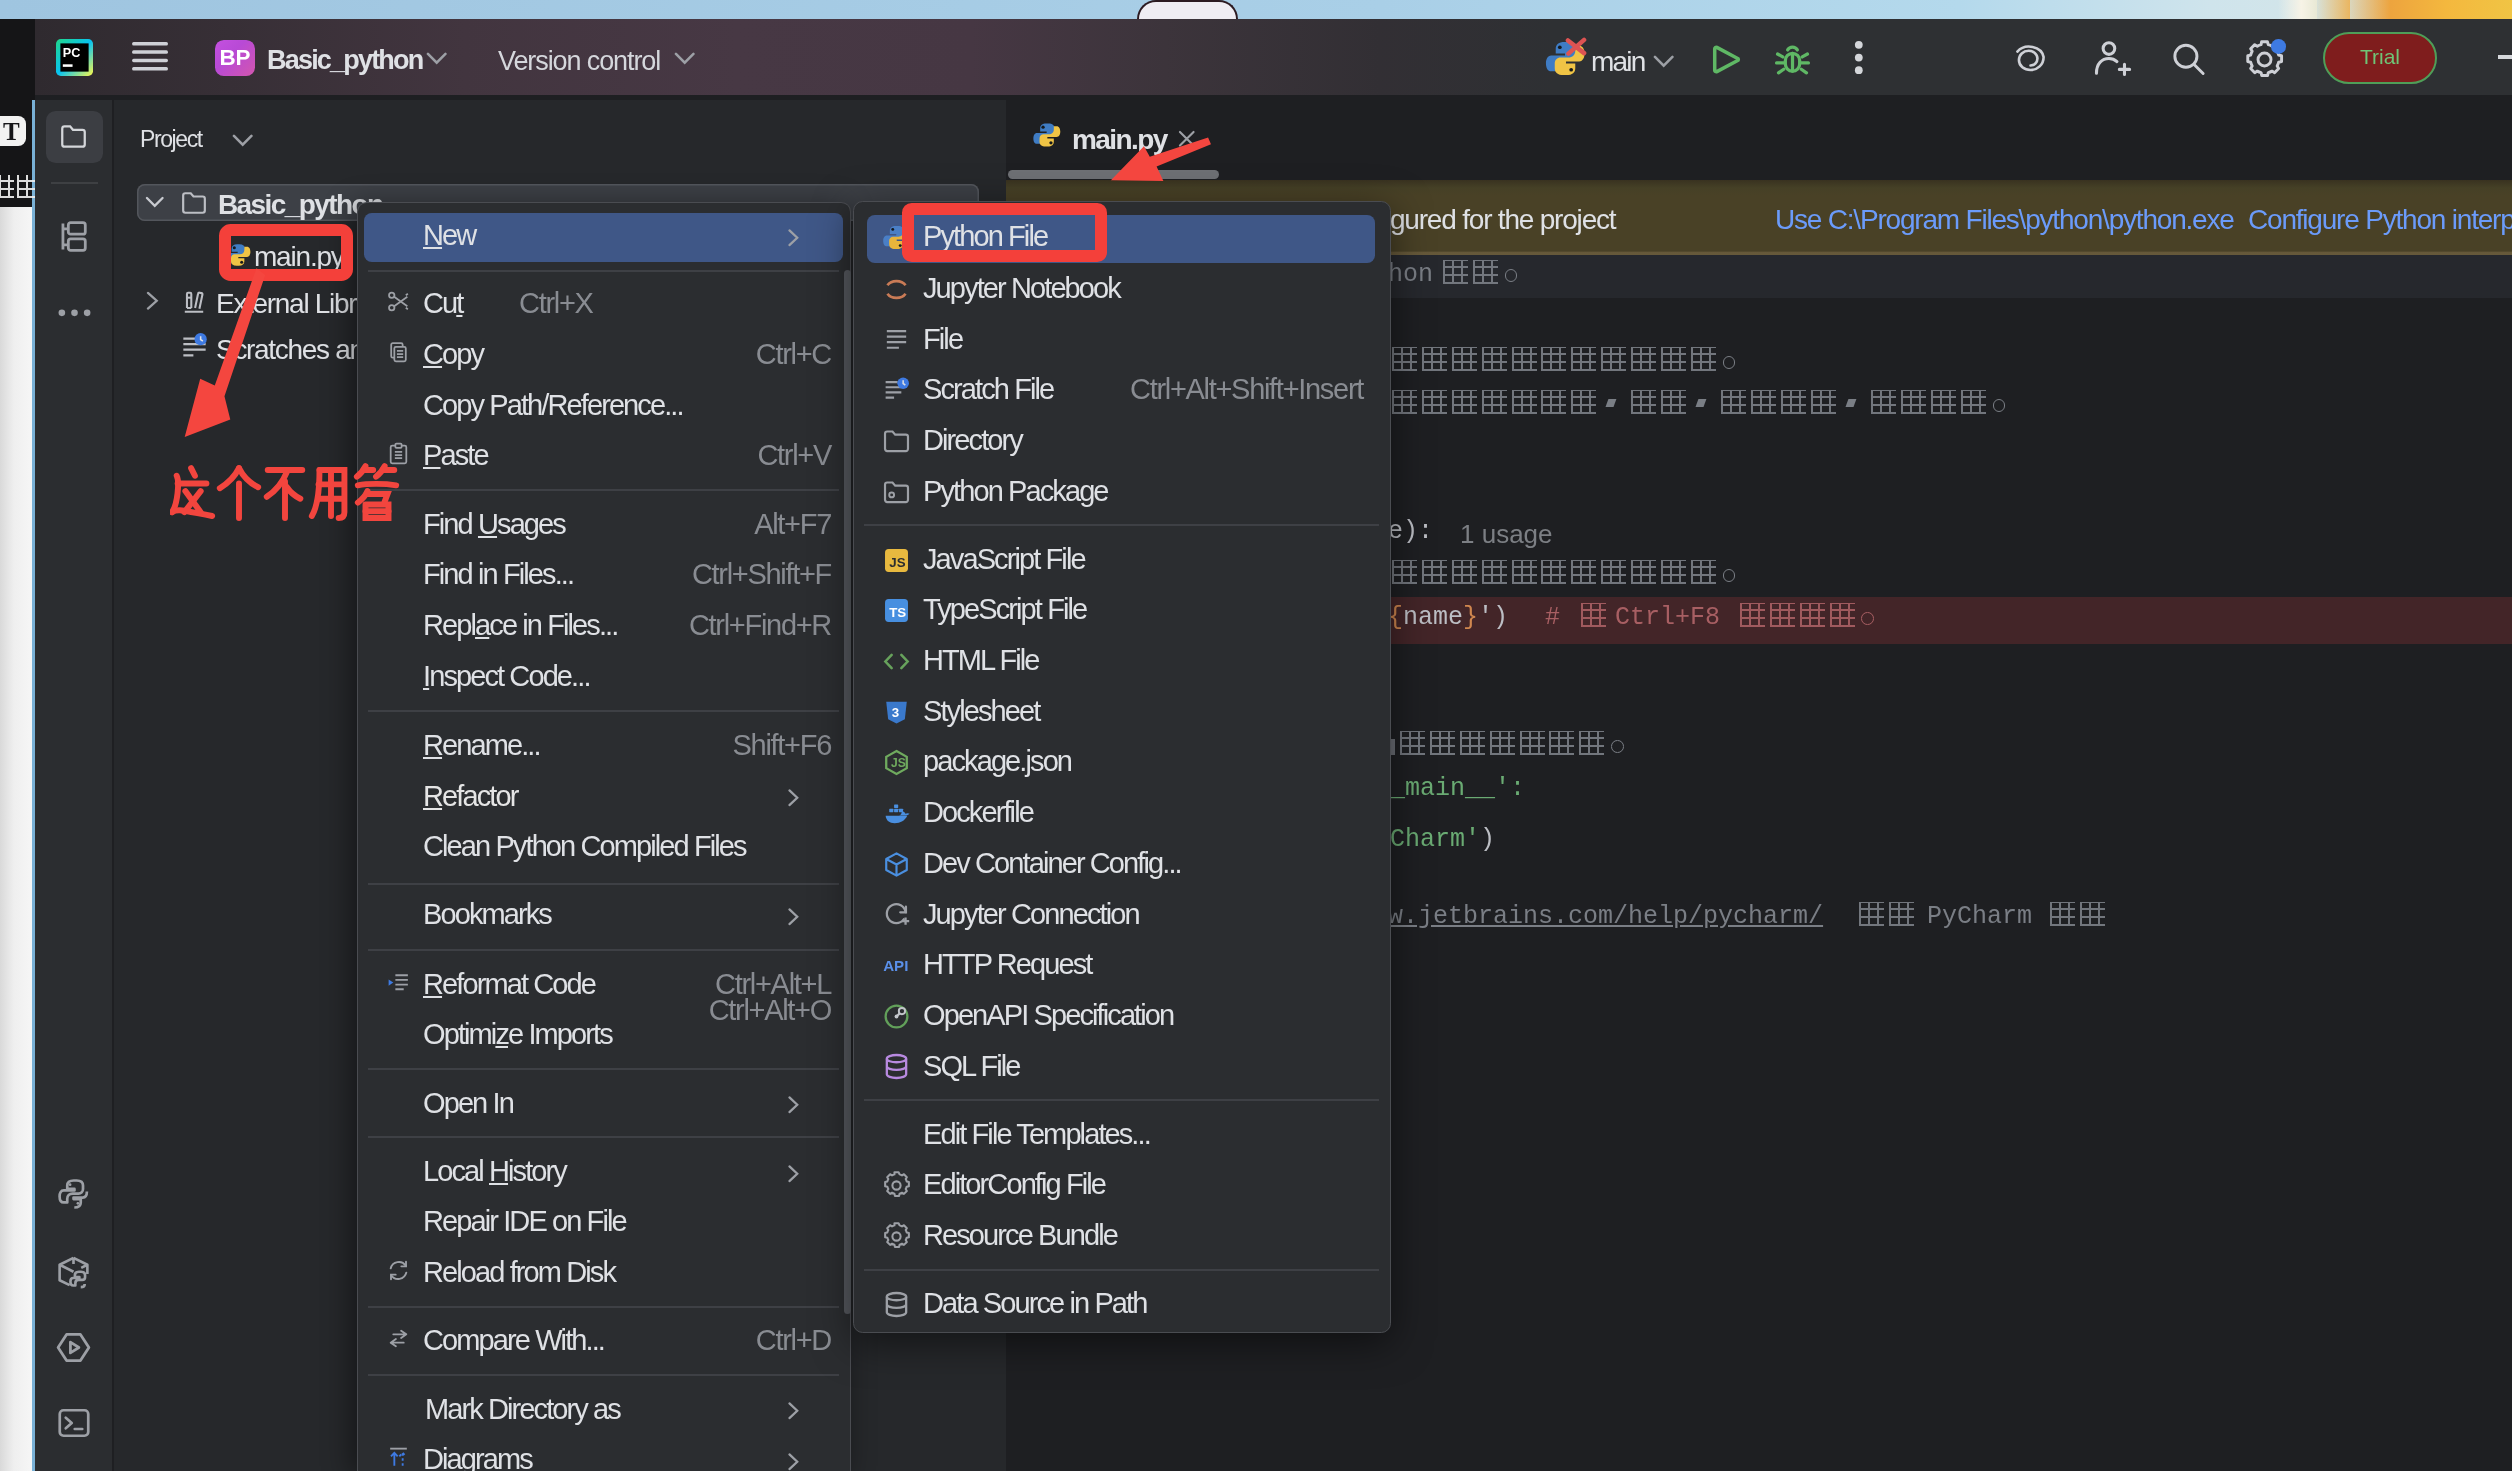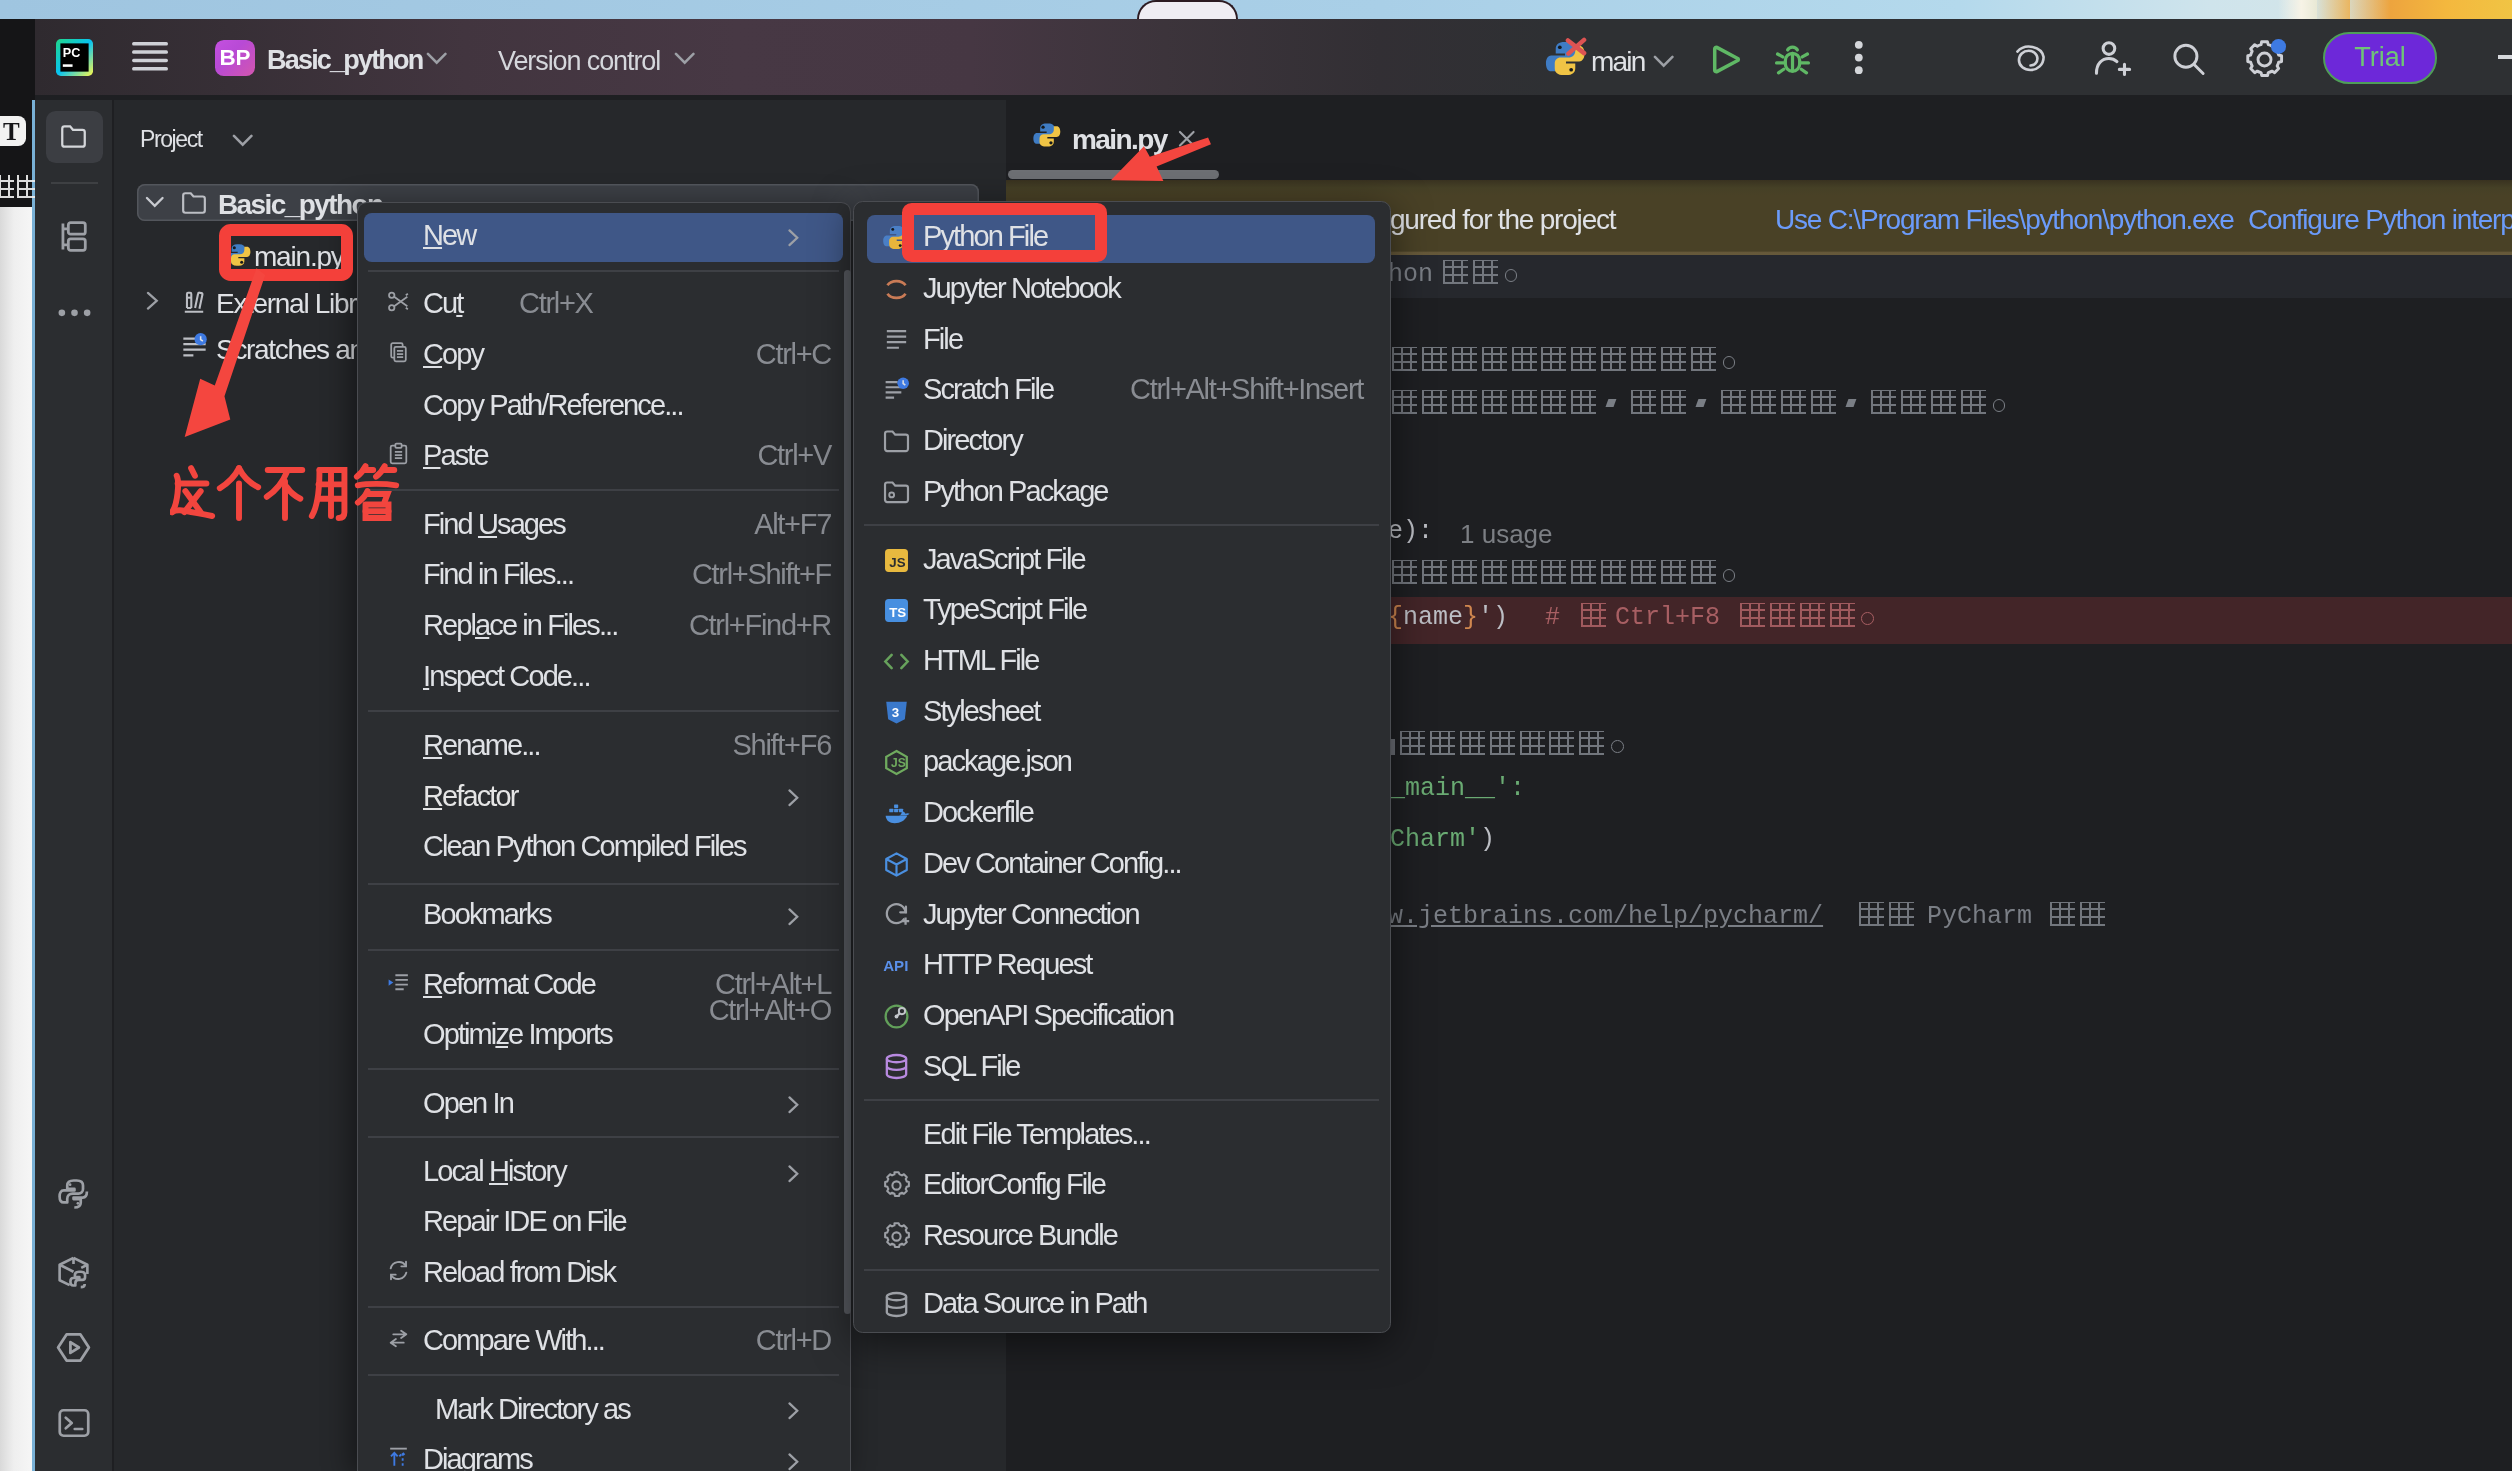--- a/index.html
+++ b/index.html
@@ -115,21 +115,21 @@
         <path d="M15.6 15.2 L21 20.6"></path>
       </g>
 </svg>
 <svg class="abs" style="left:2244px;top:39px" width="41" height="41" viewBox="0 0 24 24">
  <g fill="none" stroke="#ced0d6" stroke-width="1.7">
   <path d="M12 8.2 a3.8 3.8 0 1 0 0 7.6 a3.8 3.8 0 0 0 0-7.6 z"></path>
   <path d="M10 3.3 a9 9 0 0 0 -2.2 .9 l-1.5 -.9 -2.4 2.4 .9 1.5 a9 9 0 0 0 -.9 2.2 l-1.7.4 v3.4 l1.7.4 a9 9 0 0 0 .9 2.2 l-.9 1.5 2.4 2.4 1.5-.9 a9 9 0 0 0 2.2.9 l.4 1.7 h3.4 l.4-1.7 a9 9 0 0 0 2.2-.9 l1.5.9 2.4-2.4 -.9-1.5 a9 9 0 0 0 .9-2.2 l1.7-.4 v-3.4 l-1.7-.4 a9 9 0 0 0 -.9 -2.2 l.9-1.5 -2.4-2.4 -1.5.9 a9 9 0 0 0 -2.2 -.9 L13.7 1.6 h-3.4 z" stroke-linejoin="round"></path>
  </g>
 </svg>
 <div class="abs" style="left:2271px;top:39px;width:14.6px;height:14.6px;border-radius:50%;background:#3e7ae2"></div>
-<div class="abs" style="left:2323px;top:32px;width:114px;height:52px;border:2.9px solid #4f9e58;border-radius:26px;background:#6d28d9;color:#6fc476;font-size:27px;text-align:center;line-height:46px">Trial</div>
+<div class="abs" style="left:2323px;top:32px;width:114px;height:52px;border:2.9px solid #4f9e58;border-radius:26px;background:#7f1d1d;color:#6fc476;font-size:21px;text-align:center;line-height:46px">Trial</div>
 <div class="abs" style="left:2498px;top:55px;width:14.6px;height:3.9px;background:#d6d8dc"></div>
 
 
 <div class="abs" style="left:35px;top:100px;width:78px;height:1371px;background:#2b2d30"></div>
 <div class="abs" style="left:112px;top:100px;width:1.9px;height:1371px;background:#1e1f22"></div>
 <div class="abs" style="left:46px;top:111px;width:57px;height:52px;background:#3c3e43;border-radius:9.7px"></div>
 <svg class="abs" style="left:60px;top:124px" width="27" height="25" viewBox="0 0 24 22">
       <path d="M2 4 a2 2 0 0 1 2-2 h5 l2.5 3 H20 a2 2 0 0 1 2 2 v11 a2 2 0 0 1 -2 2 H4 a2 2 0 0 1 -2-2 z" fill="none" stroke="#d4d6da" stroke-width="2"></path>
     </svg>
 <div class="abs" style="left:51px;top:182px;width:47px;height:1.9px;background:#3e4043"></div>
@@ -340,21 +340,21 @@
     </svg>
 <div class="abs" style="left:368px;top:1306px;width:471px;height:1.5px;background:#3e4045"></div>
 <div class="abs" style="left:423px;top:1324px;color:#dfe1e5;font-size:29px;letter-spacing:-1.9px;white-space:nowrap">Compare With...</div>
 <div class="abs" style="left:519px;top:1324px;width:312px;color:#898c92;font-size:29px;letter-spacing:-1.3px;text-align:right">Ctrl+D</div>
 <svg class="abs" style="left:386px;top:1326px" width="25" height="25" viewBox="0 0 24 24">
       <g fill="none" stroke="#9da0a6" stroke-width="1.8" stroke-linecap="round" stroke-linejoin="round">
         <path d="M14.5 4.5 L19.5 8 L14.5 11.5 M19 8 H7 M9.5 12.5 L4.5 16 L9.5 19.5 M5 16 H17"></path>
       </g>
     </svg>
 <div class="abs" style="left:368px;top:1374px;width:471px;height:1.5px;background:#3e4045"></div>
-<div class="abs" style="left:435px;top:1393px;color:#dfe1e5;font-size:29px;letter-spacing:-1.9px;white-space:nowrap">Mark Directory as</div>
+<div class="abs" style="left:425px;top:1393px;color:#dfe1e5;font-size:29px;letter-spacing:-1.9px;white-space:nowrap">Mark Directory as</div>
 <svg class="abs" style="left:787px;top:1401px" width="12.7" height="19.5" viewBox="0 0 13 20">
       <path d="M2.5 2.5 L10.5 10 L2.5 17.5" stroke="#9da0a6" stroke-width="2.3" fill="none" stroke-linecap="round"></path>
     </svg>
 <div class="abs" style="left:423px;top:1443px;color:#dfe1e5;font-size:29px;letter-spacing:-1.9px;white-space:nowrap">Diagrams</div>
 <svg class="abs" style="left:787px;top:1452px" width="12.7" height="19.5" viewBox="0 0 13 20">
       <path d="M2.5 2.5 L10.5 10 L2.5 17.5" stroke="#9da0a6" stroke-width="2.3" fill="none" stroke-linecap="round"></path>
     </svg>
 <svg class="abs" style="left:386px;top:1445px" width="25" height="25" viewBox="0 0 24 24">
       <g fill="none" stroke="#9da0a6" stroke-width="1.8">
         <path d="M4 3.5 h16"></path>

